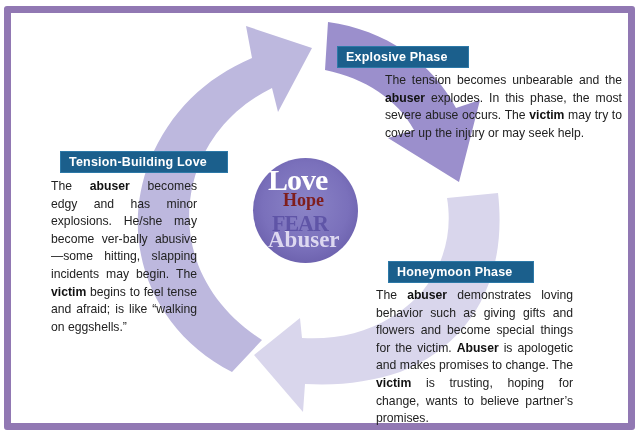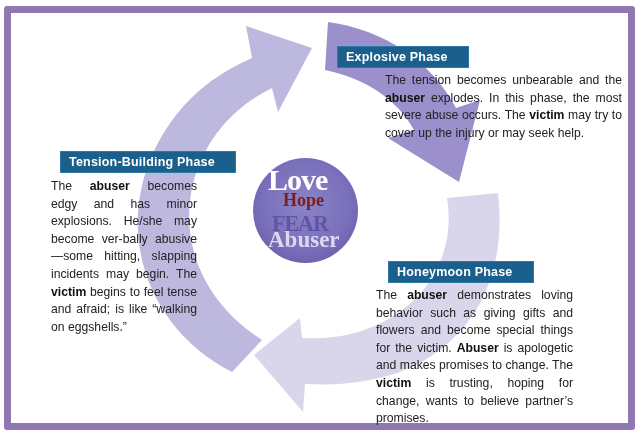--- a/index.html
+++ b/index.html
@@ -55,17 +55,17 @@
 
 <div class="center-circle"></div>
 <span class="cw w-love">Love</span>
 <span class="cw w-hope">Hope</span>
 <span class="cw w-fear">FEAR</span>
 <span class="cw w-denial">Abuser</span>
 
 <div class="phase-label" style="left:337px; top:46px;">Explosive Phase</div>
 <div class="phase-text" style="left:337px; top:72px; width:237px;margin-left:48px;"><span>The tension becomes unbearable and the </span><b>abuser</b><span> explodes. In this phase, the most severe abuse occurs. The </span><b>victim</b><span> may try to cover up the injury or may seek help.</span></div>
 
-<div class="phase-label" style="left:60px; top:151px;">Tension-Building Phase</div>
+<div class="phase-label" style="left:60px; top:151px;">Tension-Building Love</div>
 <div class="phase-text" style="left:51px; top:178px; width:146px;"><span>The </span><b>abuser</b><span> becomes edgy and has minor explosions. He/she may become ver-bally abusive—some hitting, slapping incidents may begin. The </span><b>victim</b><span> begins to feel tense and afraid; is like “walking on eggshells.”</span></div>
 
 <div class="phase-label" style="left:376px; top:261px;margin-left:12px;">Honeymoon Phase</div>
 <div class="phase-text" style="left:376px; top:287px; width:197px;"><span>The </span><b>abuser</b><span> demonstrates loving behavior such as giving gifts and flowers and become special things for the victim. </span><b>Abuser</b><span> is apologetic and makes promises to change. The </span><b>victim</b><span> is trusting, hoping for change, wants to believe partner’s promises.</span></div>
 
 </body></html>

